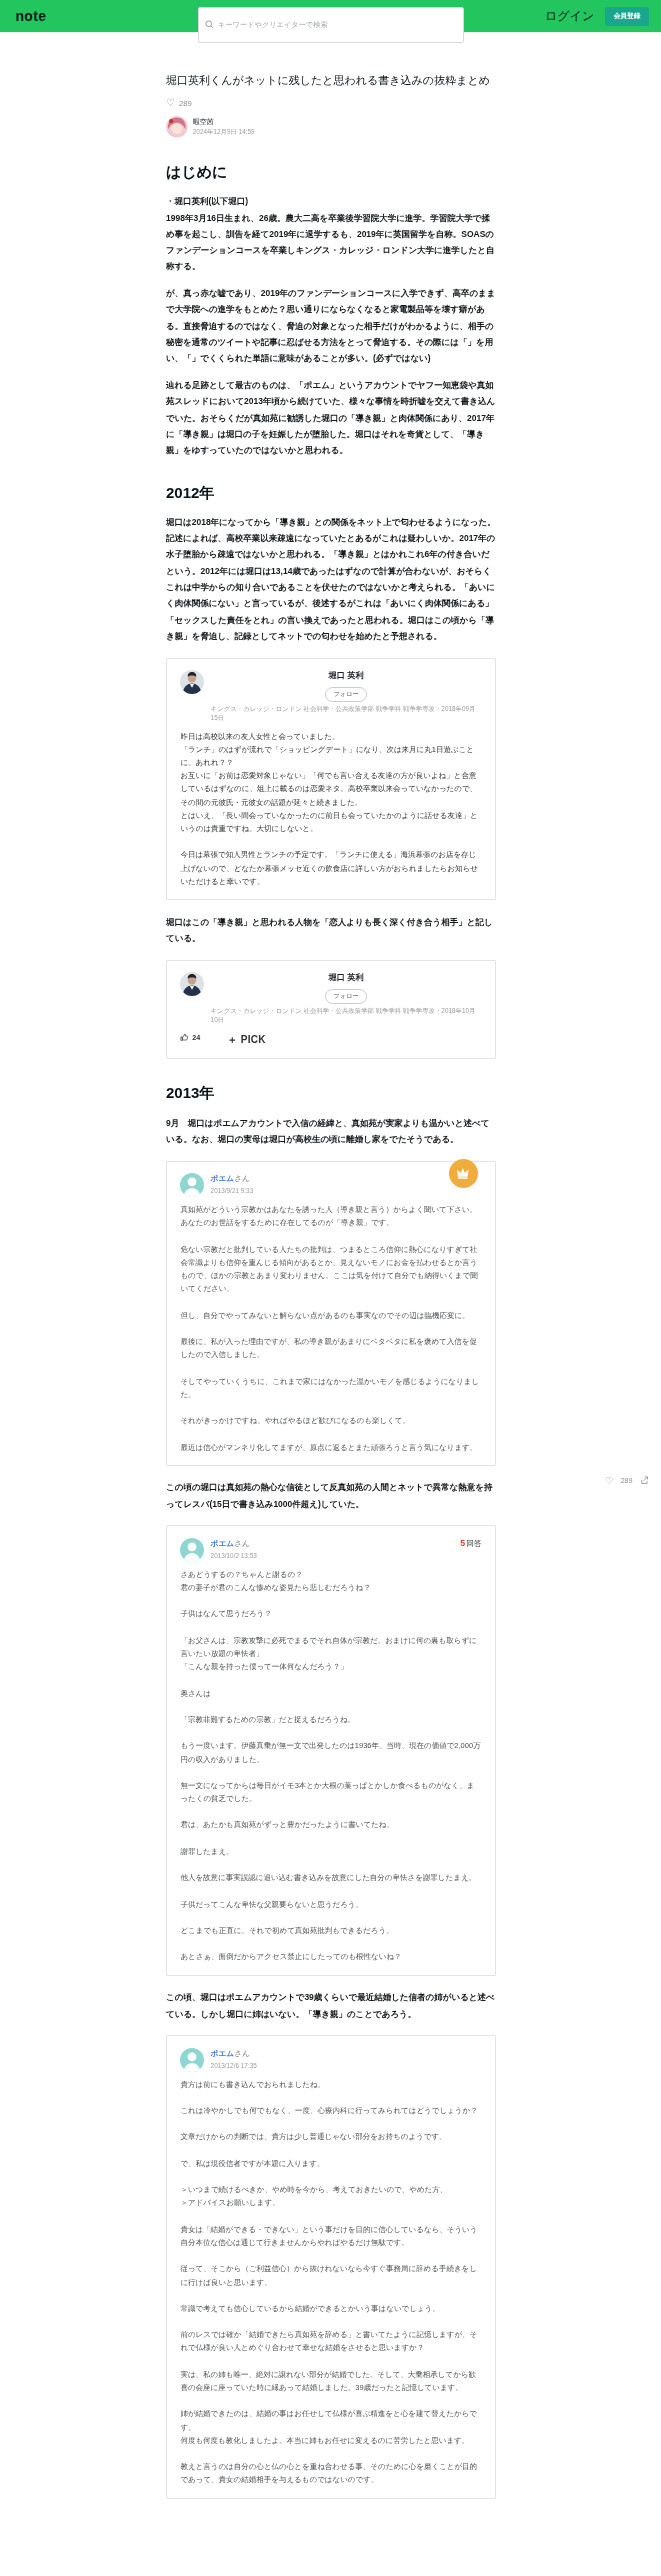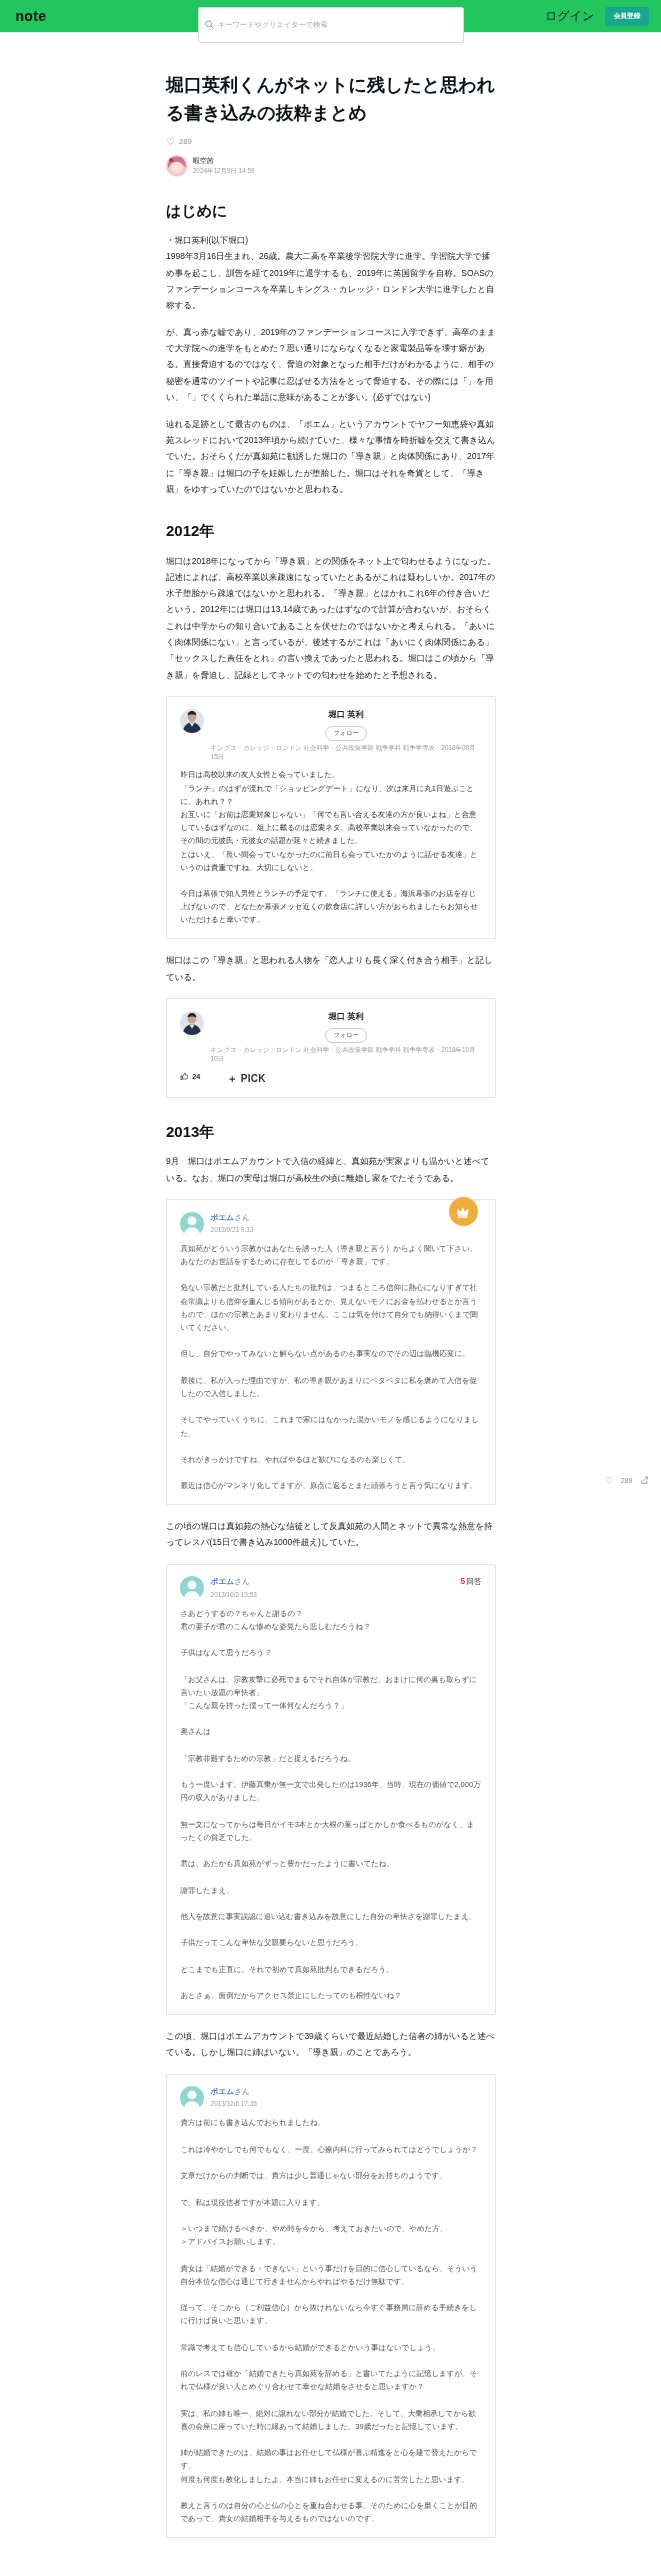--- a/index.html
+++ b/index.html
@@ -17,31 +17,31 @@
   .hdr-search input { border:none; outline:none; width:100%; font-size:7.2px; color:#333;
                       font-family:inherit; background:transparent; }
   .hdr-search input::placeholder { color:#a0a8a5; }
   .hdr-right { position:absolute; right:13.4px; top:0; height:33px; display:flex; align-items:center; gap:11.3px; }
   .login-link { font-size:12px; color:#08131a; cursor:pointer; }
   .signup-btn { background:#18a78d; color:#fff; font-size:6.7px; font-weight:700;
                 padding:5.2px 8.2px; border-radius:2.1px; cursor:pointer; }
 
   
   .main { position:absolute; top:33px; left:166px; width:330px; padding-top:39px; }
-  .title { font-size:18px; font-weight:700; line-height:1.55; color:#08131a; }
+  .title { font-size:11px; font-weight:400; line-height:1.55; color:#08131a; }
   .like-row { margin-top:9.3px; display:flex; align-items:center; gap:4.1px; color:#8a908e; }
   .like-row .heart { font-size:9.8px; line-height:1; }
   .like-row .cnt { font-size:7.7px; }
   .author-row { margin-top:8.2px; display:flex; align-items:center; gap:5.2px; }
   .a-avatar { width:21.6px; height:21.6px; border-radius:50%; overflow:hidden; flex:none; }
   .a-name { font-size:7px; color:#08131a; }
   .a-date { font-size:6.4px; color:#9aa09d; margin-top:1.5px; }
 
   .h2 { font-size:15px; font-weight:800; margin:25px 0 11.3px; color:#08131a; }
-  .para { font-size:8.5px; line-height:1.92; margin:10.3px 0; color:#13181b; }
+  .para { font-size:8.5px; line-height:1.92; margin:10.3px 0; color:#13181b;font-weight:bold; }
   .pre { white-space:pre-line; }
 
   
   .card { border:0.5px solid #e4e4e4; border-radius:1px; background:#fff; margin:13.4px 0;
           padding:11.3px 13.4px; position:relative; }
   .qhead { display:flex; align-items:flex-start; gap:6.2px; }
   .qavatar, .yavatar { width:24px; height:24px; border-radius:50%; overflow:hidden; flex:none; }
   .qname-row { display:flex; align-items:center; gap:6.2px;flex-direction:column; }
   .qname { font-size:8.2px; font-weight:700; color:#1d2129; }
   .pill { border:0.5px solid #c9cdd1; border-radius:8.2px; padding:2.1px 7.2px; font-size:6.2px;

